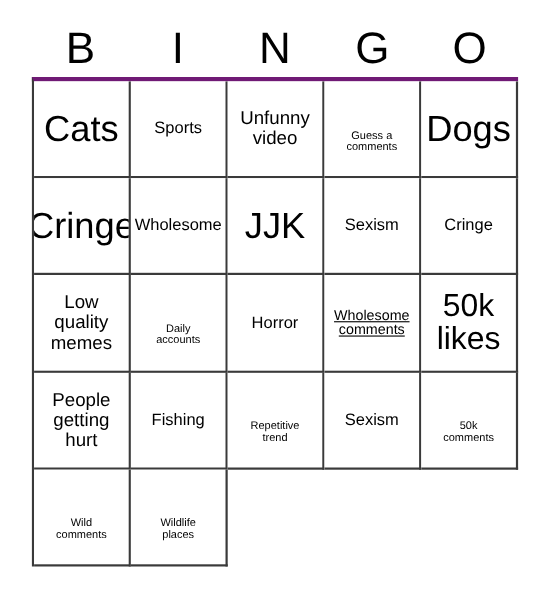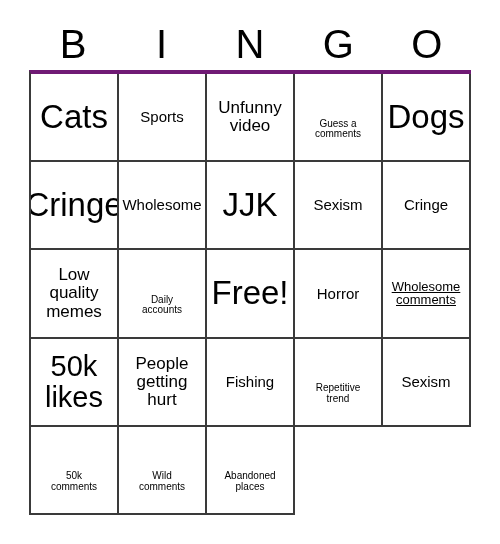--- a/index.html
+++ b/index.html
@@ -137,23 +137,20 @@
       <div class="cell">
         <span class="cell-text sz-sm">Low
 quality
 memes</span>
       </div>
       <div class="cell">
         <span class="cell-text sz-xs">Daily
 accounts</span>
       </div>
       <div class="cell">
-        <span class="cell-text sz-xl">Free!</span>
-      </div>
-      <div class="cell">
         <span class="cell-text sz-md">Horror</span>
       </div>
       <div class="cell">
         <span class="cell-text sz-xxs">Wholesome
 comments</span>
       </div>
       <div class="cell">
         <span class="cell-text sz-lg">50k
 likes</span>
       </div>
@@ -174,18 +171,18 @@
       </div>
       <div class="cell">
         <span class="cell-text sz-xs">50k
 comments</span>
       </div>
       <div class="cell">
         <span class="cell-text sz-xs">Wild
 comments</span>
       </div>
       <div class="cell">
-        <span class="cell-text sz-xs">Abandoned
+        <span class="cell-text sz-xs">Wildlife
 places</span>
       </div>
     </div>
 
 </div>
 
 </body></html>

